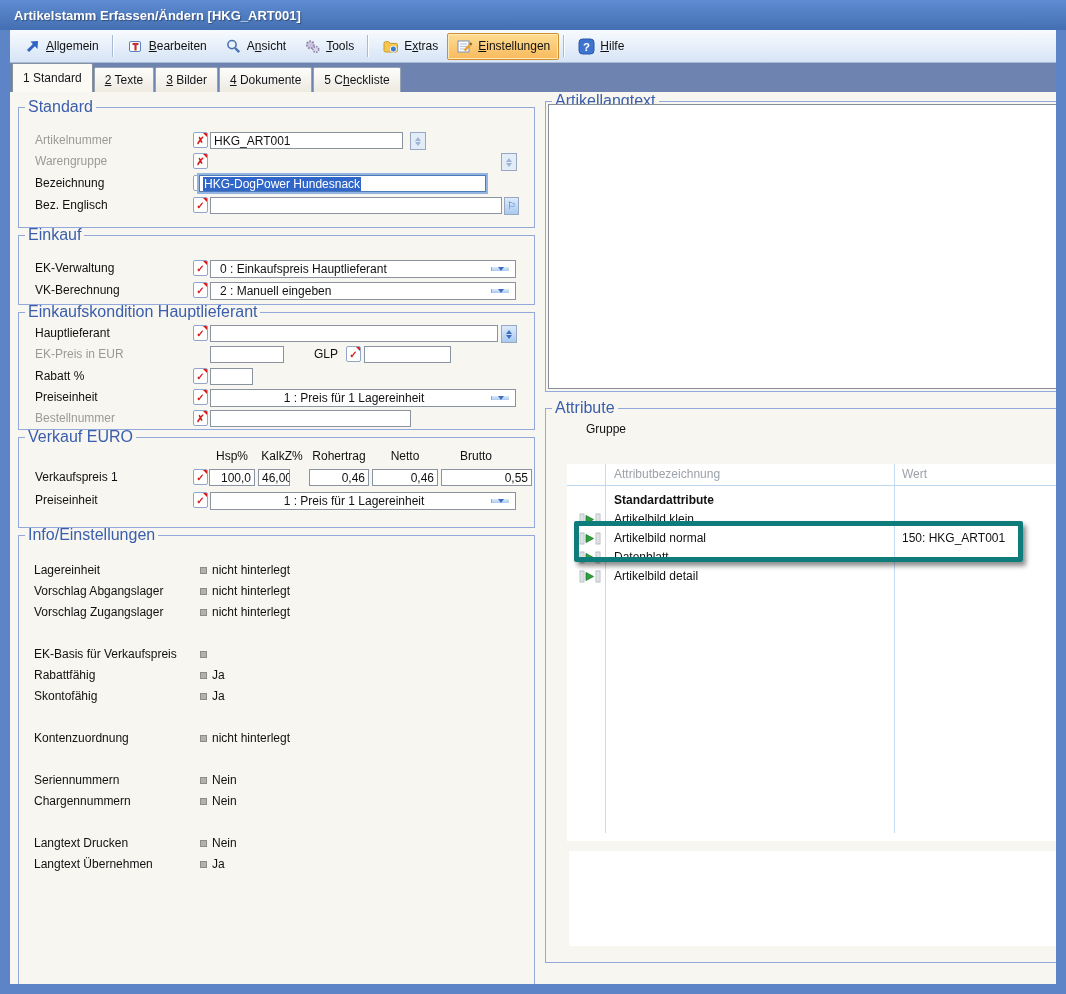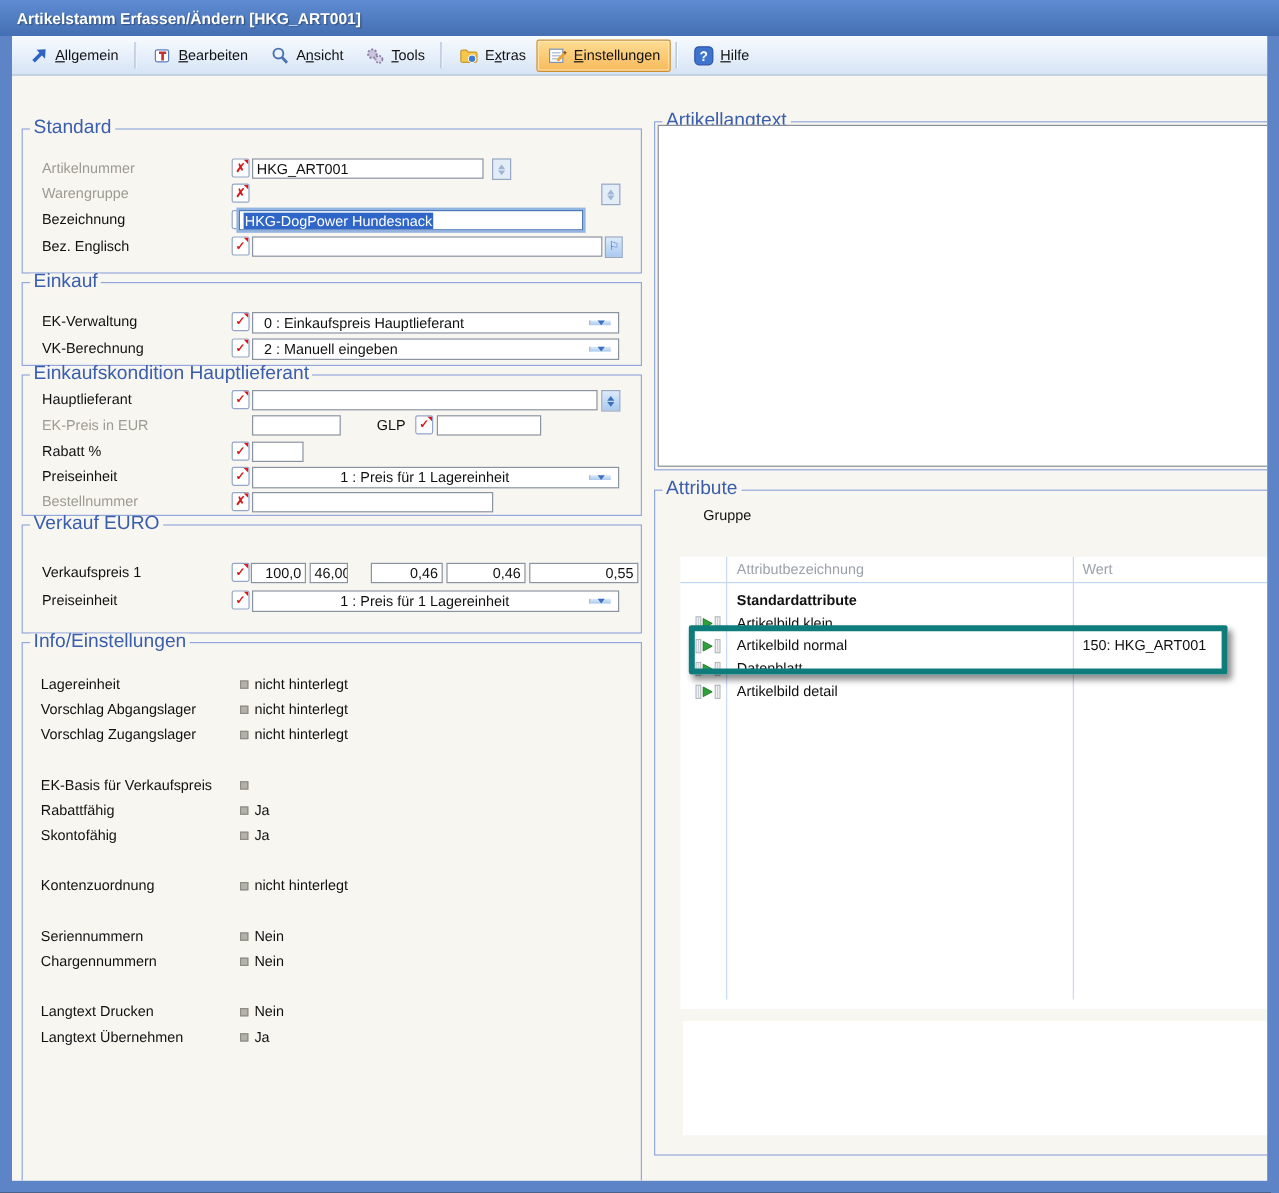--- a/index.html
+++ b/index.html
@@ -168,20 +168,27 @@
         <div class="menu-item">
           <span class="micon">
             <svg width="17" height="17">
               <rect x="1" y="1" width="15" height="15" rx="3.5" fill="#3E73CE" stroke="#2B57A8"></rect>
               <text x="8.5" y="12.8" text-anchor="middle" font-size="11.5" font-weight="bold" fill="#fff" font-family="Liberation Sans,sans-serif">?</text>
             </svg>
           </span>
           <span><u>H</u>ilfe</span>
         </div>
       </div>
+    <div class="tabstrip" id="tabstrip">
+        <div class="tab active">1 Standard</div>
+        <div class="tab"><u>2</u> Texte</div>
+        <div class="tab"><u>3</u> Bilder</div>
+        <div class="tab"><u>4</u> Dokumente</div>
+        <div class="tab">5 C<u>h</u>eckliste</div>
+      </div>
 
     <div class="content">
 
       <div class="groupbox" style="left:8px;top:15px;width:517px;height:121px">
         <span class="grouplabel">Standard</span>
         <div class="frow" style="top:24px">
           <span class="flabel dis">Artikelnummer</span>
           <span class="flagbtn" style="left:174px">✗</span>
           <span class="inputbox" style="left:191px;width:193px">
               <span class="ival">HKG_ART001</span>
@@ -285,20 +292,27 @@
           <span class="flabel dis">Bestellnummer</span>
           <span class="flagbtn" style="left:174px">✗</span>
           <span class="inputbox" style="left:191px;width:201px">
               <span class="ival"></span>
             </span>
         </div>
       </div>
 
       <div class="groupbox" style="left:8px;top:345px;width:517px;height:91px">
         <span class="grouplabel">Verkauf EURO</span>
+        <div class="frow" style="top:11px">
+          <span class="colhead" style="left:213px">Hsp%</span>
+          <span class="colhead" style="left:263px">KalkZ%</span>
+          <span class="colhead" style="left:320px">Rohertrag</span>
+          <span class="colhead" style="left:386px">Netto</span>
+          <span class="colhead" style="left:457px">Brutto</span>
+        </div>
         <div class="frow" style="top:31px">
           <span class="flabel">Verkaufspreis 1</span>
           <span class="flagbtn" style="left:174px">✓</span>
           <span class="inputbox num" style="left:190px;width:46px">
               <span class="ival">100,0</span>
             </span>
           <span class="inputbox num" style="left:239px;width:32px">
               <span class="ival">46,00</span>
             </span>
           <span class="inputbox num" style="left:290px;width:60px">

